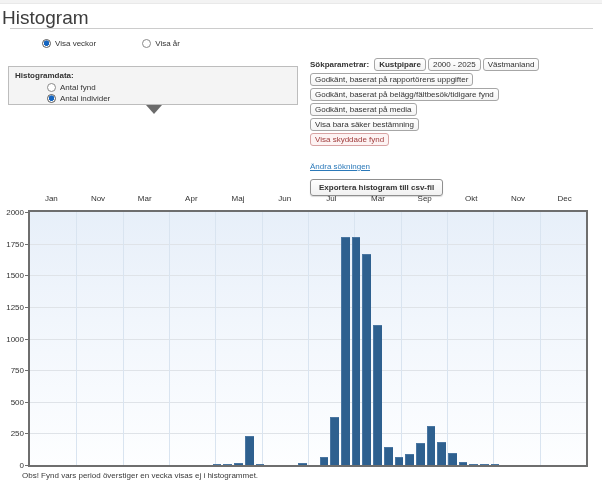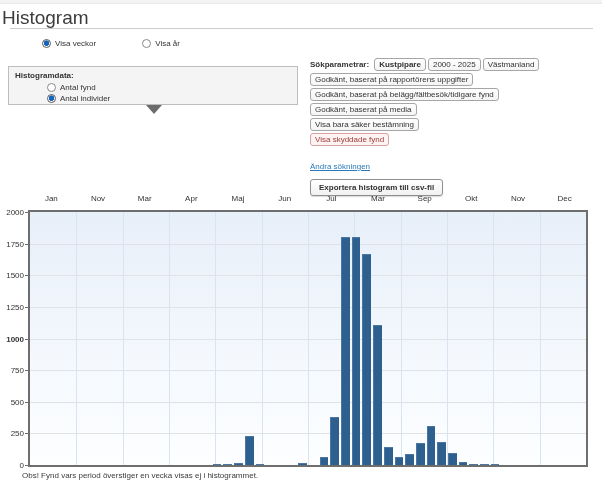--- a/index.html
+++ b/index.html
@@ -160,21 +160,21 @@
   </div>
 <div class="y-axis" id="y-axis">
     <div class="y-label" style="top: 255px;">0</div>
     <div class="y-tick" style="top: 255px;"></div>
     <div class="y-label" style="top: 223.375px;">250</div>
     <div class="y-tick" style="top: 223.375px;"></div>
     <div class="y-label" style="top: 191.75px;">500</div>
     <div class="y-tick" style="top: 191.75px;"></div>
     <div class="y-label" style="top: 160.125px;">750</div>
     <div class="y-tick" style="top: 160.125px;"></div>
-    <div class="y-label" style="top: 128.5px; font-weight: bold;">1000</div>
+    <div class="y-label" style="top: 128.5px;">1000</div>
     <div class="y-tick" style="top: 128.5px;"></div>
     <div class="y-label" style="top: 96.875px;">1250</div>
     <div class="y-tick" style="top: 96.875px;"></div>
     <div class="y-label" style="top: 65.25px;">1500</div>
     <div class="y-tick" style="top: 65.25px;"></div>
     <div class="y-label" style="top: 33.625px;">1750</div>
     <div class="y-tick" style="top: 33.625px;"></div>
     <div class="y-label" style="top: 2px;">2000</div>
     <div class="y-tick" style="top: 2px;"></div>
   </div>

